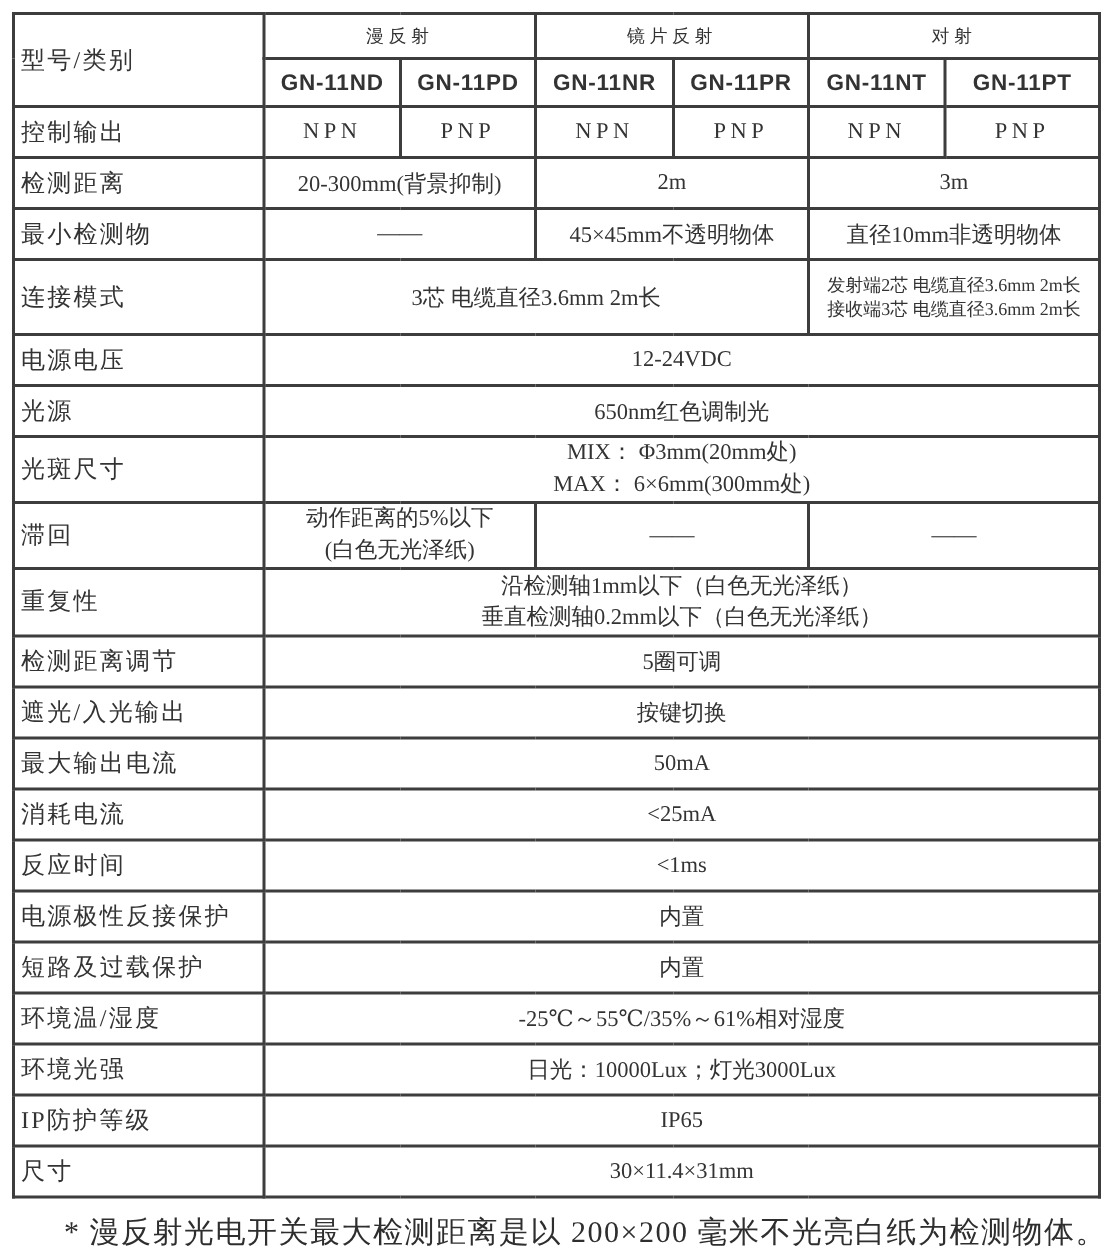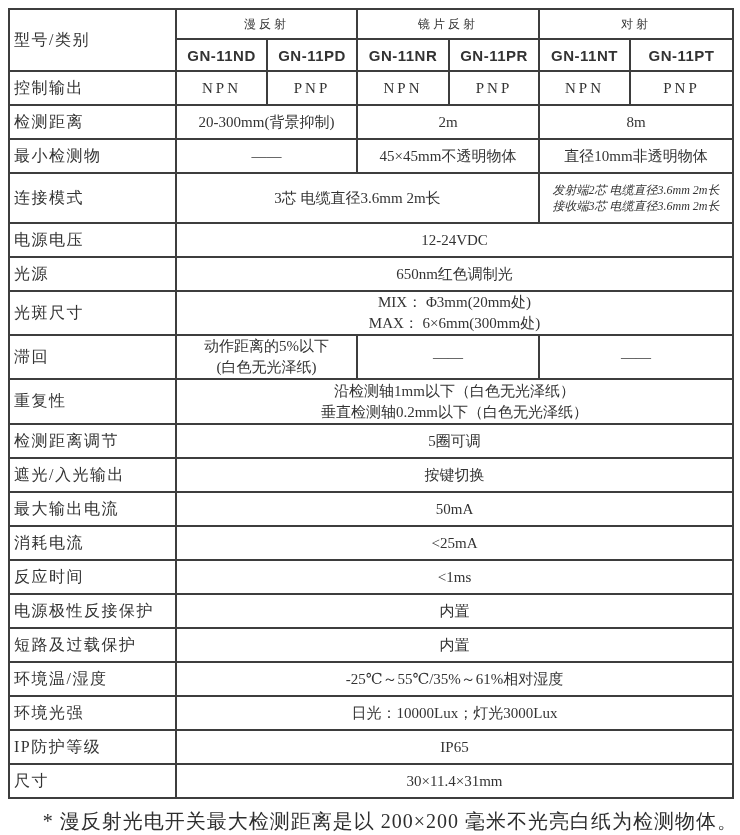--- a/index.html
+++ b/index.html
@@ -36,21 +36,21 @@
   td.model{
     font-family:"Liberation Sans","DejaVu Sans",sans-serif;
     font-weight:bold;
     font-size:15px;
     letter-spacing:0.5px;
     height:30px;
     margin-top:24px;
   }
   tr.std td{height:32px;}
   td.latin{letter-spacing:3px;}
-  td.small-cell{font-size:12px;line-height:16px;letter-spacing:0;font-style:italic;}
+  td.small-cell{font-size:12px;line-height:16px;letter-spacing:0;}
   td.two-line{line-height:21px;}
   .footnote{
     margin:9px 2px 0 5px;
     font-size:20px;
     letter-spacing:1px;
     color:#2e2e2e;
     white-space:nowrap;
     text-align:right;
   }
   col.c-label{width:167px;}
@@ -94,21 +94,21 @@
       <td class="latin">NPN</td>
       <td class="latin">PNP</td>
       <td class="latin">NPN</td>
       <td class="latin">PNP</td>
     </tr>
 
     <tr class="std">
       <td class="label">检测距离</td>
       <td colspan="2">20-300mm(背景抑制)</td>
       <td colspan="2">2m</td>
-      <td colspan="2">8m</td>
+      <td colspan="2">3m</td>
     </tr>
 
     <tr class="std">
       <td class="label">最小检测物</td>
       <td colspan="2">——</td>
       <td colspan="2">45×45mm不透明物体</td>
       <td colspan="2">直径10mm非透明物体</td>
     </tr>
 
     <tr>

